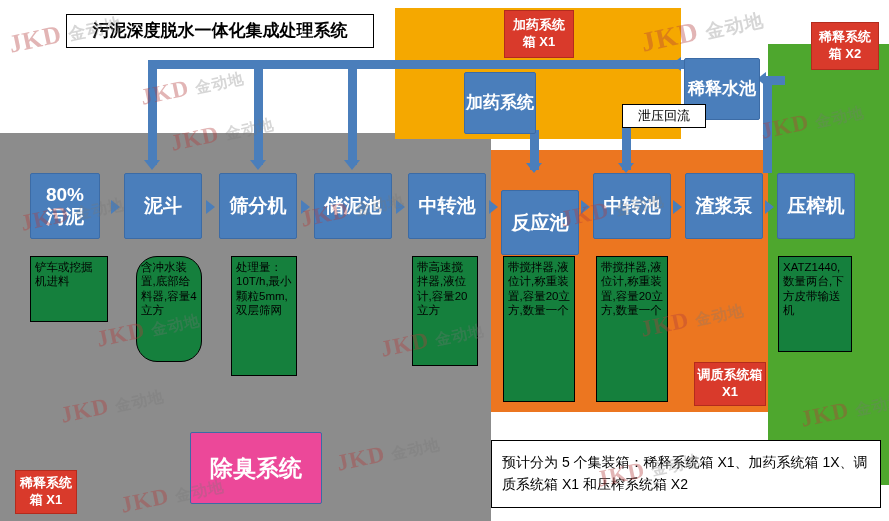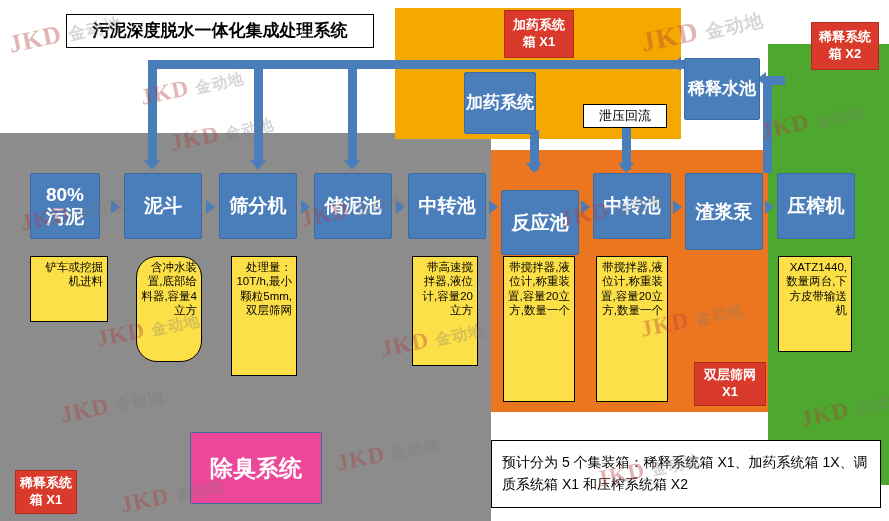--- a/index.html
+++ b/index.html
@@ -40,23 +40,23 @@
     text-align:center;
     z-index:20;
   }
   .blue-box{
     background:#4a7ebb;color:#ffffff;border:1px solid #3c6ba5;
     font-size:19px;font-weight:bold;line-height:1.15;
     border-radius:2px;
   }
   .blue-box.small{font-size:17px;}
   .white-box{
-    background:#fde047;color:#000000;border:1px solid #000000;
+    background:#15803d;color:#000000;border:1px solid #000000;
     font-size:11.5px;line-height:1.25;
-    text-align:right;
+    text-align:left;
     align-items:flex-start;justify-content:flex-start;
     padding:3px 4px;
   }
   .red-box{
     background:#d93a2b;color:#ffffff;border:1px solid #b32b1d;
     font-size:13px;font-weight:bold;line-height:1.3;
     padding:2px;
   }
   .title-box{
     background:#ffffff;color:#000000;border:1px solid #000000;
@@ -133,36 +133,36 @@
   <div class="arrow-h" style="left:396px;top:200px;"></div>
   <div class="arrow-h" style="left:489px;top:200px;"></div>
   <div class="arrow-h" style="left:581px;top:200px;"></div>
   <div class="arrow-h" style="left:673px;top:200px;"></div>
   <div class="arrow-h" style="left:765px;top:200px;"></div>
 
   <div class="box title-box" style="left:66px;top:14px;width:308px;height:34px;">污泥深度脱水一体化集成处理系统</div>
 
   <div class="box red-box" style="left:504px;top:10px;width:70px;height:48px;">加药系统箱 X1</div>
   <div class="box red-box" style="left:811px;top:22px;width:68px;height:48px;">稀释系统箱 X2</div>
-  <div class="box red-box" style="left:694px;top:362px;width:72px;height:44px;">双层筛网 X1</div>
+  <div class="box red-box" style="left:694px;top:362px;width:72px;height:44px;">调质系统箱 X1</div>
   <div class="box red-box" style="left:15px;top:470px;width:62px;height:44px;">稀释系统箱 X1</div>
 
   <div class="box blue-box small" style="left:464px;top:72px;width:72px;height:62px;">加药系统</div>
   <div class="box blue-box small" style="left:684px;top:58px;width:76px;height:62px;">稀释水池</div>
-  <div class="box tag-box" style="left:583px;top:104px;width:84px;height:24px;align-items:center;justify-content:center;text-align:center;font-size:13px;">泄压回流</div>
+  <div class="box tag-box" style="left:622px;top:104px;width:84px;height:24px;align-items:center;justify-content:center;text-align:center;font-size:13px;">泄压回流</div>
 
   <div class="box blue-box" style="left:30px;top:173px;width:70px;height:66px;white-space:pre-line;">80%
 污泥</div>
   <div class="box blue-box" style="left:124px;top:173px;width:78px;height:66px;">泥斗</div>
   <div class="box blue-box" style="left:219px;top:173px;width:78px;height:66px;">筛分机</div>
   <div class="box blue-box" style="left:314px;top:173px;width:78px;height:66px;">储泥池</div>
   <div class="box blue-box" style="left:408px;top:173px;width:78px;height:66px;">中转池</div>
   <div class="box blue-box" style="left:501px;top:190px;width:78px;height:65px;">反应池</div>
   <div class="box blue-box" style="left:593px;top:173px;width:78px;height:66px;">中转池</div>
-  <div class="box blue-box" style="left:685px;top:173px;width:78px;height:77px;">渣浆泵</div>
+  <div class="box blue-box" style="left:685px;top:173px;width:78px;height:66px;">渣浆泵</div>
   <div class="box blue-box" style="left:777px;top:173px;width:78px;height:66px;">压榨机</div>
 
   <div class="box white-box" style="left:30px;top:256px;width:78px;height:66px;">铲车或挖掘机进料</div>
   <div class="box white-box" style="left:136px;top:256px;width:66px;height:106px;border-radius:21px;">含冲水装置,底部给料器,容量4立方</div>
   <div class="box white-box" style="left:231px;top:256px;width:66px;height:120px;">处理量：10T/h,最小颗粒5mm,双层筛网</div>
   <div class="box white-box" style="left:412px;top:256px;width:66px;height:110px;">带高速搅拌器,液位计,容量20立方</div>
   <div class="box white-box" style="left:503px;top:256px;width:72px;height:146px;">带搅拌器,液位计,称重装置,容量20立方,数量一个</div>
   <div class="box white-box" style="left:596px;top:256px;width:72px;height:146px;">带搅拌器,液位计,称重装置,容量20立方,数量一个</div>
   <div class="box white-box" style="left:778px;top:256px;width:74px;height:96px;">XATZ1440,数量两台,下方皮带输送机</div>
 

